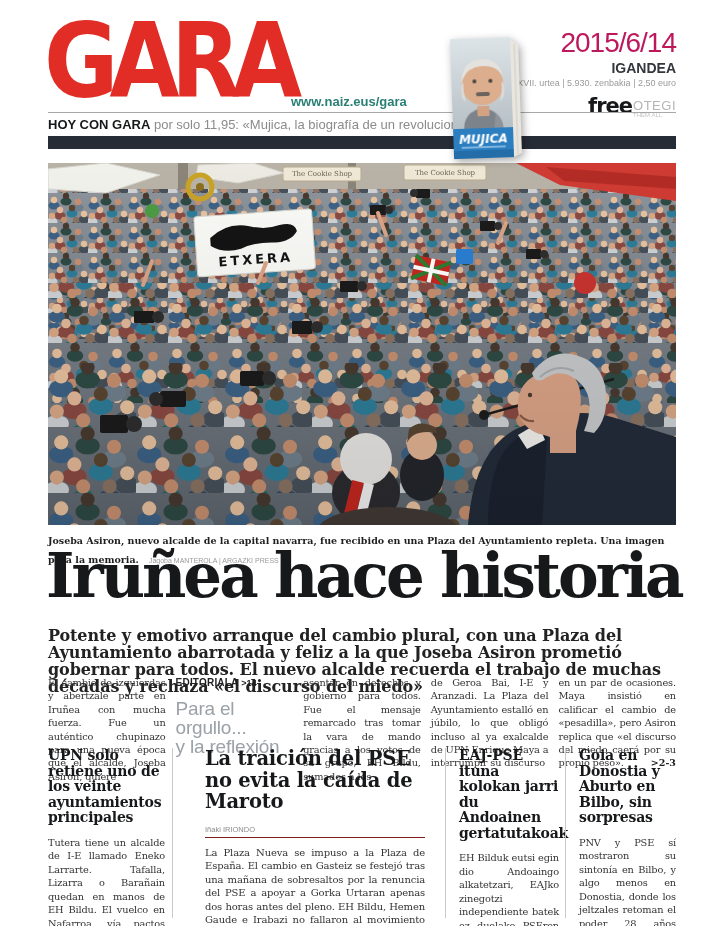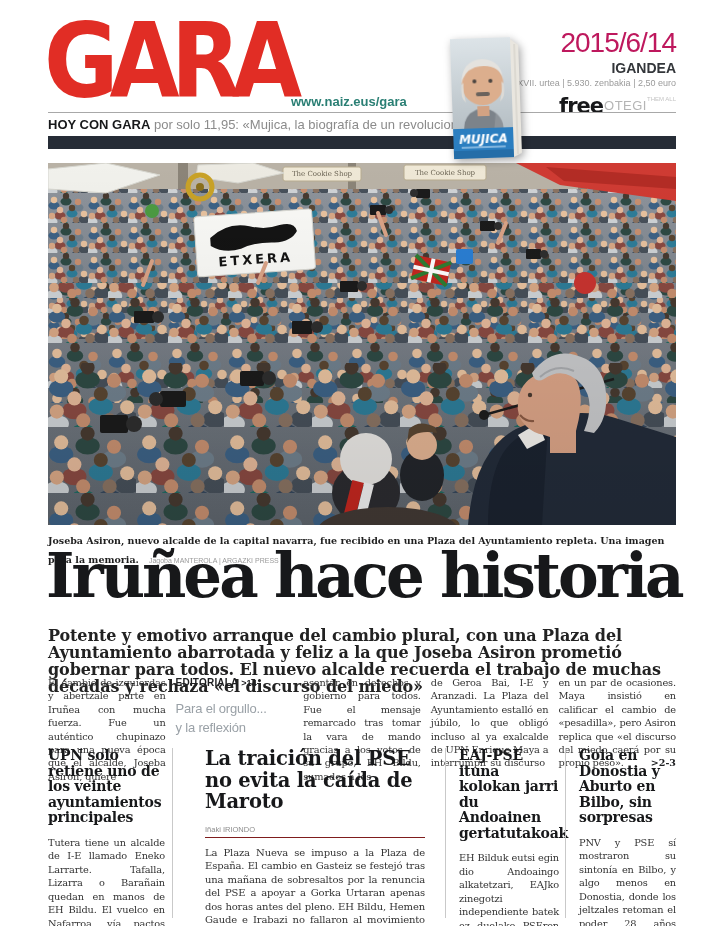--- a/index.html
+++ b/index.html
@@ -14,21 +14,21 @@
   .website{position:absolute;left:291px;top:94px;font-family:"Liberation Sans",sans-serif;
         font-weight:bold;font-size:13px;color:#2a7f74;}
   .dateblock{position:absolute;right:50px;top:28px;text-align:right;}
   .date{font-family:"Liberation Sans",sans-serif;font-weight:normal;font-size:28px;
         letter-spacing:-1px;color:#be185d;line-height:30px;}
   .day{font-family:"Liberation Sans",sans-serif;font-weight:bold;font-size:14px;color:#33363a;margin-top:2px;}
   .edition{font-family:"Liberation Sans",sans-serif;font-size:9px;color:#9a9a9a;margin-top:2px;}
   .freelogo{margin-top:8px;display:flex;justify-content:flex-end;align-items:flex-start;}
   .free-word{font-family:"DejaVu Sans",sans-serif;font-weight:900;font-size:21px;
         color:#17181a;line-height:20px;letter-spacing:-1px;}
-  .free-col{display:flex;flex-direction:row;align-items:flex-start;margin-left:1px;}
+  .free-col{display:flex;flex-direction:column;align-items:flex-start;margin-left:1px;}
   .free-name{font-family:"Liberation Sans",sans-serif;font-size:13px;color:#b5b5b5;
         letter-spacing:.5px;line-height:13px;margin-top:3px;}
   .free-sub{font-family:"Liberation Sans",sans-serif;font-size:6px;color:#c4c4c4;line-height:6px;}
   .hairline{position:absolute;left:48px;top:112px;width:628px;height:1px;background:#a8a8a8;}
   .promo{position:absolute;left:48px;top:117px;font-family:"Liberation Sans",sans-serif;
         font-size:13px;color:#8b8b8b;}
   .promo b{color:#17181a;}
   .navybar{position:absolute;left:48px;top:136px;width:628px;height:13px;background:#262c36;}
 
   
@@ -49,21 +49,21 @@
         font-weight:bold;font-size:16px;line-height:17px;letter-spacing:-.1px;color:#222;}
 
   
   .leadstrip{position:absolute;left:48px;top:676px;width:628px;height:66px;
         display:flex;gap:10px;}
   .leadcol{flex:1 1 0;font-size:9.8px;line-height:13.4px;letter-spacing:-.15px;
         text-align:justify;color:#333;}
   .kicker{font-family:"Liberation Sans",sans-serif;font-weight:bold;font-size:10px;
         color:#1d1e20;letter-spacing:.2px;}
   .kicker .pref{font-size:9px;}
-  .edtitle{font-family:"Liberation Sans",sans-serif;font-weight:normal;font-size:13px;
+  .edtitle{font-family:"Liberation Sans",sans-serif;font-weight:normal;font-size:19px;
         line-height:19px;color:#9aa1a7;margin-top:9px;letter-spacing:-.2px;}
   .pageref{font-weight:bold;color:#1d1e20;float:right;font-size:9.5px;letter-spacing:0;}
 
   
   .bottomstrip{position:absolute;left:48px;top:748px;width:628px;height:170px;display:flex;}
   .story{box-sizing:border-box;}
   .story h3{margin:0;font-size:14px;line-height:15.5px;color:#17181a;letter-spacing:-.2px;}
   .story .body{font-size:9.8px;line-height:13.6px;letter-spacing:-.15px;
         text-align:justify;color:#333;margin-top:10px;}
   .s1{width:124px;padding-right:7px;}

